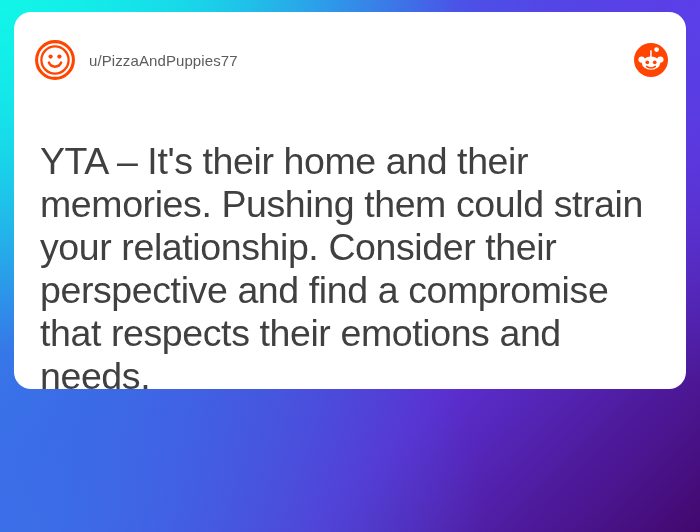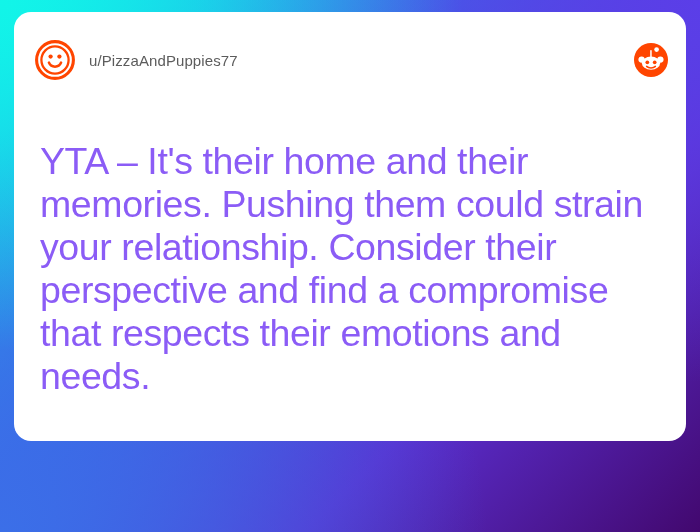--- a/index.html
+++ b/index.html
@@ -17,21 +17,21 @@
       radial-gradient(120% 120% at 100% 0%, #5B3EE8 0%, rgba(91,62,232,0) 60%),
       linear-gradient(135deg, #12D9EE 0%, #3A66E6 38%, #5B2FD0 68%, #42086E 100%);
   }
 
   .screen { position:relative; width:700px; height:532px; }
 
   
   .card {
     position:absolute;
     left:14px; top:12px;
-    width:672px; height:429px;
+    width:672px; height:377px;
     background:#FFFFFF;
     border-radius:17px;
     overflow:hidden;
   }
 
   
   .card-header {
     position:absolute;
     left:0; top:0; right:0;
     height:96px;
@@ -67,21 +67,21 @@
   .card-body {
     position:absolute;
     left:26px; top:128px;
     right:40px;
   }
 
   .body-text {
     font-size:37.5px;
     line-height:43px;
     font-weight:400;
-    color:#8b5cf6;
+    color:#404040;
     letter-spacing:-0.4px;
     white-space:pre-line;
   }
 </style>
 </head>
 <body>
 
 <div class="screen">
 
   <div class="card">

